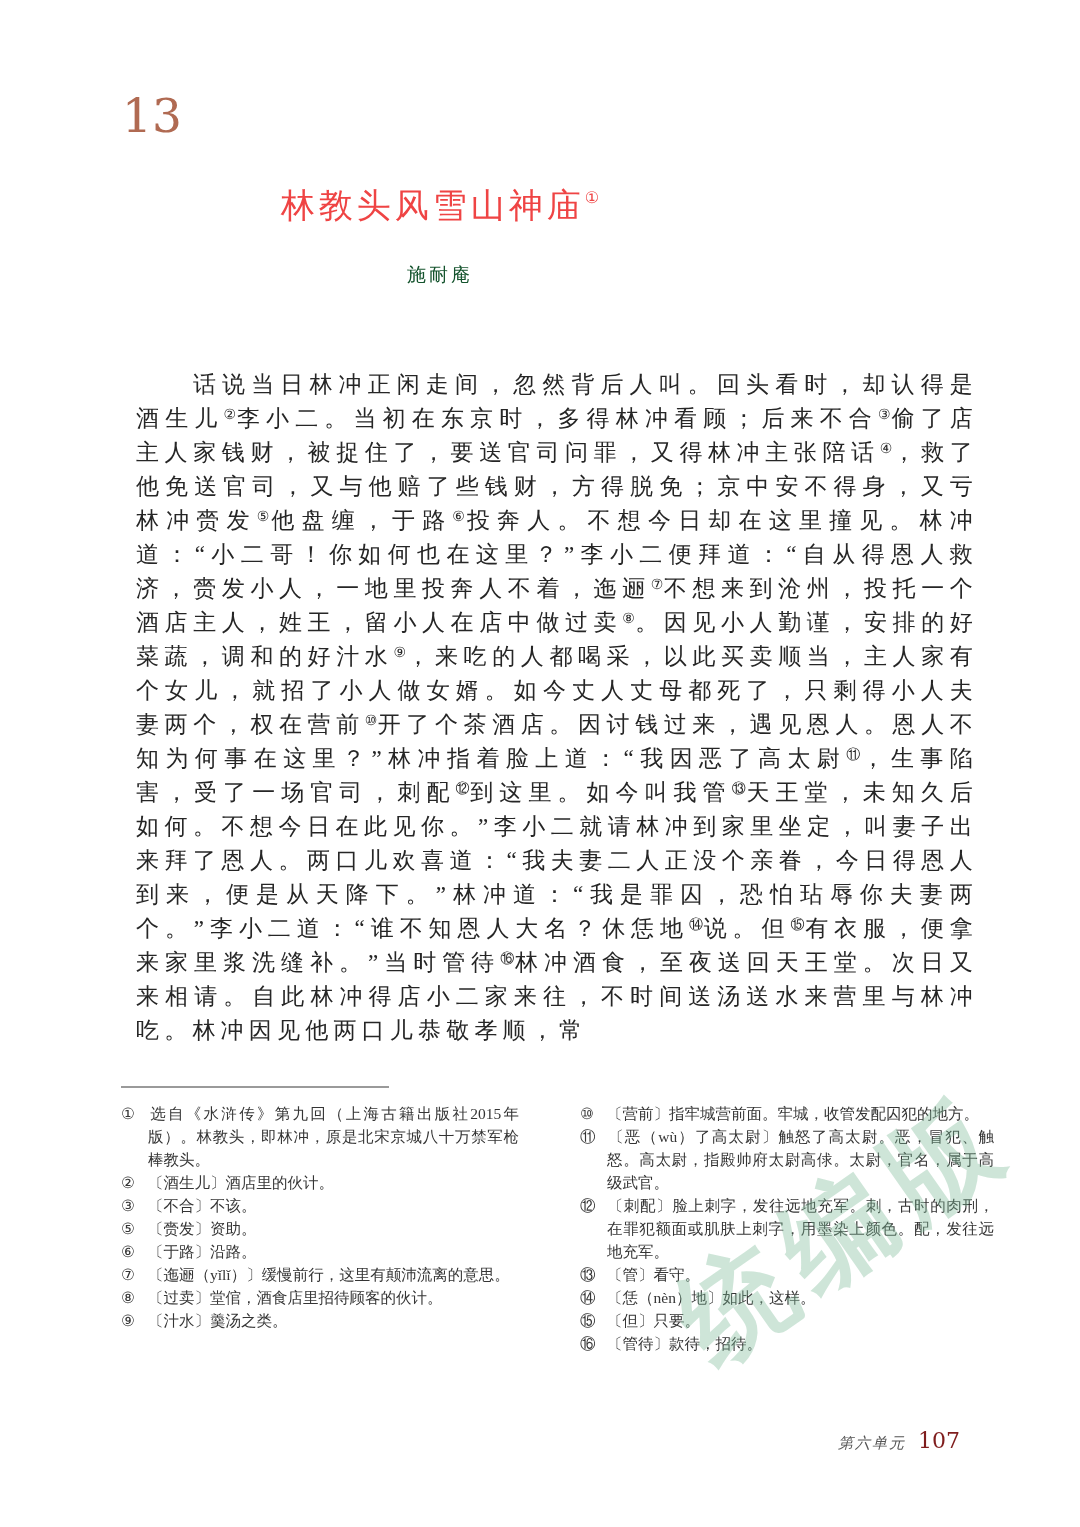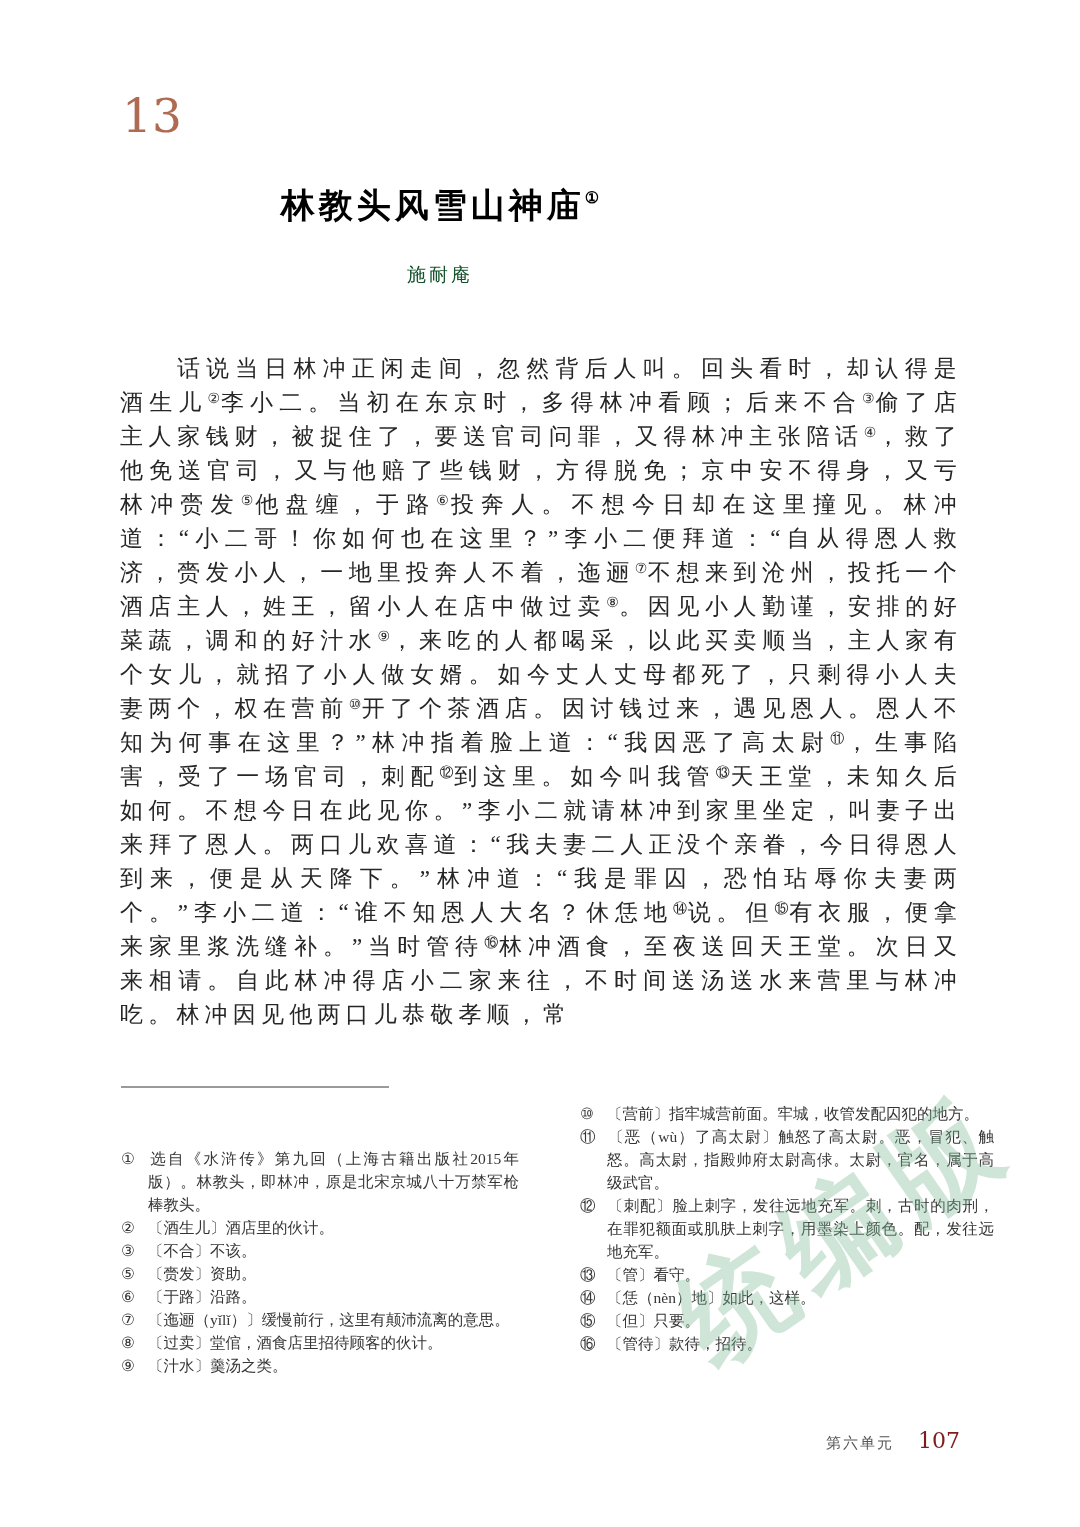--- a/index.html
+++ b/index.html
@@ -18,57 +18,57 @@
     font-size:47px;line-height:1;
     color:#b06a52;
     font-family:"DejaVu Serif",serif;
   }
   .title-wrap{
     position:absolute;left:120px;top:186px;width:640px;
     text-align:center;
   }
   .title{
     margin:0;
-    font-size:34px;font-weight:bold;
-    color:#000000;
+    font-size:34px;font-weight:normal;
+    color:#ef4444;
     letter-spacing:4px;
     line-height:1.2;
   }
   .title-ref{
     font-size:16px;letter-spacing:0;
     vertical-align:14px;line-height:0;
   }
   .author{
     position:absolute;left:120px;top:262px;width:640px;
     text-align:center;
     font-size:19px;color:#14532d;letter-spacing:3px;
   }
   .body-text{
     position:absolute;left:120px;top:352px;width:842px;
-    margin:0;
+    margin:16px;
     font-size:23px;line-height:34px;
     letter-spacing:5.2px;
     text-align:justify;
     text-indent:57px;
     color:#262626;
   }
   .fn-ref{
     font-size:14px;letter-spacing:0;
     vertical-align:7px;line-height:0;
   }
   .fn-rule{
     position:absolute;left:121px;top:1086px;
     width:268px;height:2px;background:#9a9a9a;
   }
   .fn-col{
     position:absolute;top:1102px;
     font-size:15.5px;line-height:23px;
     color:#353535;
   }
-  .fn-left{left:121px;width:398px;margin-top:45px;}
+  .fn-left{left:121px;width:398px;}
   .fn-right{left:580px;width:414px;}
   .footnote{
     margin:0;
     padding-left:27px;text-indent:-27px;
     text-align:justify;
   }
   .fn-num{
     display:inline-block;width:27px;text-indent:0;
   }
   .watermark{
@@ -79,21 +79,22 @@
     letter-spacing:14px;
     pointer-events:none;
     white-space:nowrap;
   }
   .footer{
     position:absolute;right:132px;top:1428px;
     text-align:right;
   }
   .footer .unit{
     font-size:15px;color:#555555;letter-spacing:2px;
-    margin-right:24px;
+    margin-right:12px;
+    font-style:italic;
   }
   .footer .pagenum{
     font-size:22px;color:#7f1d1d;
     font-family:"DejaVu Serif",serif;
   }
 </style>
 </head>
 <body>
 
 <div class="page">

